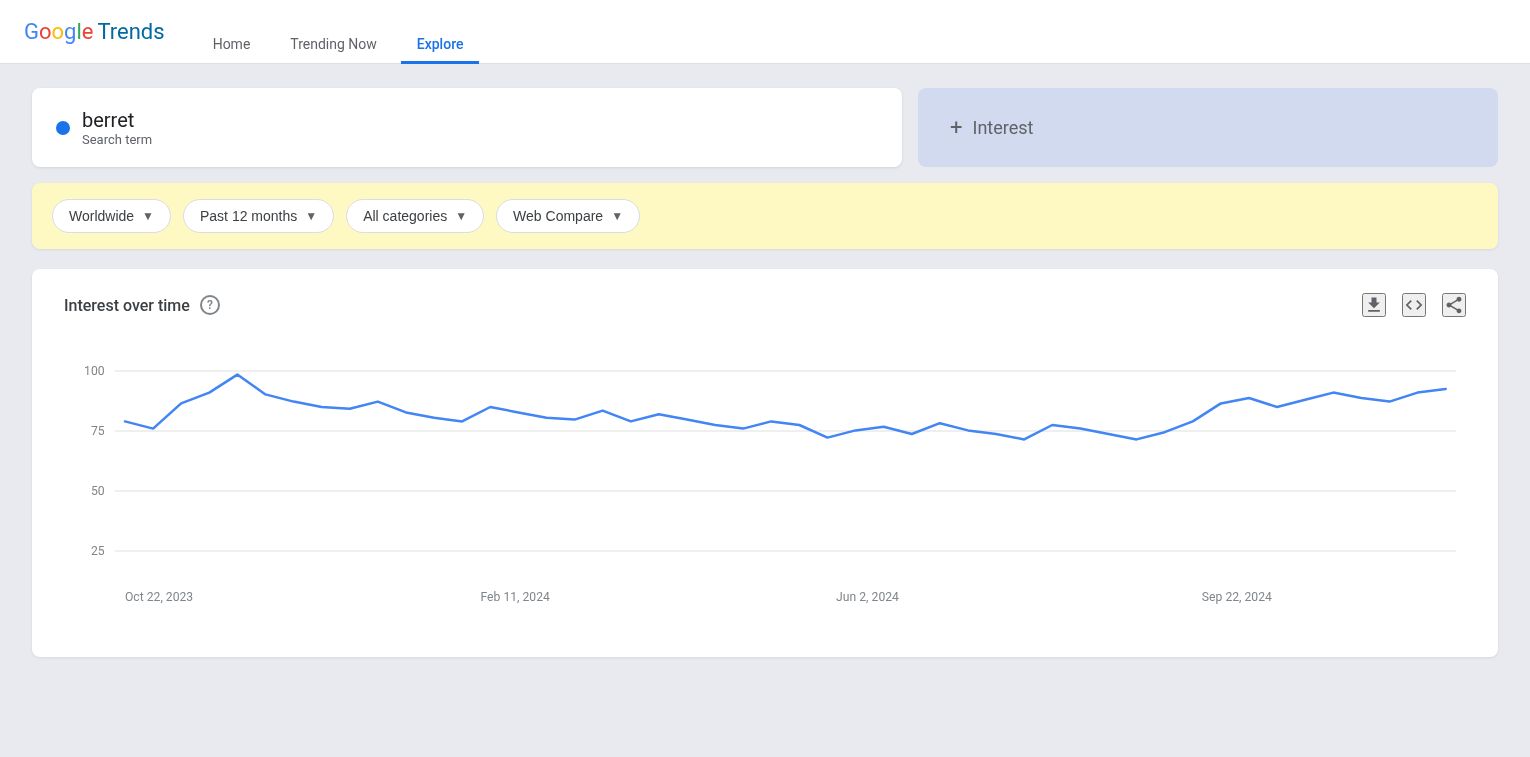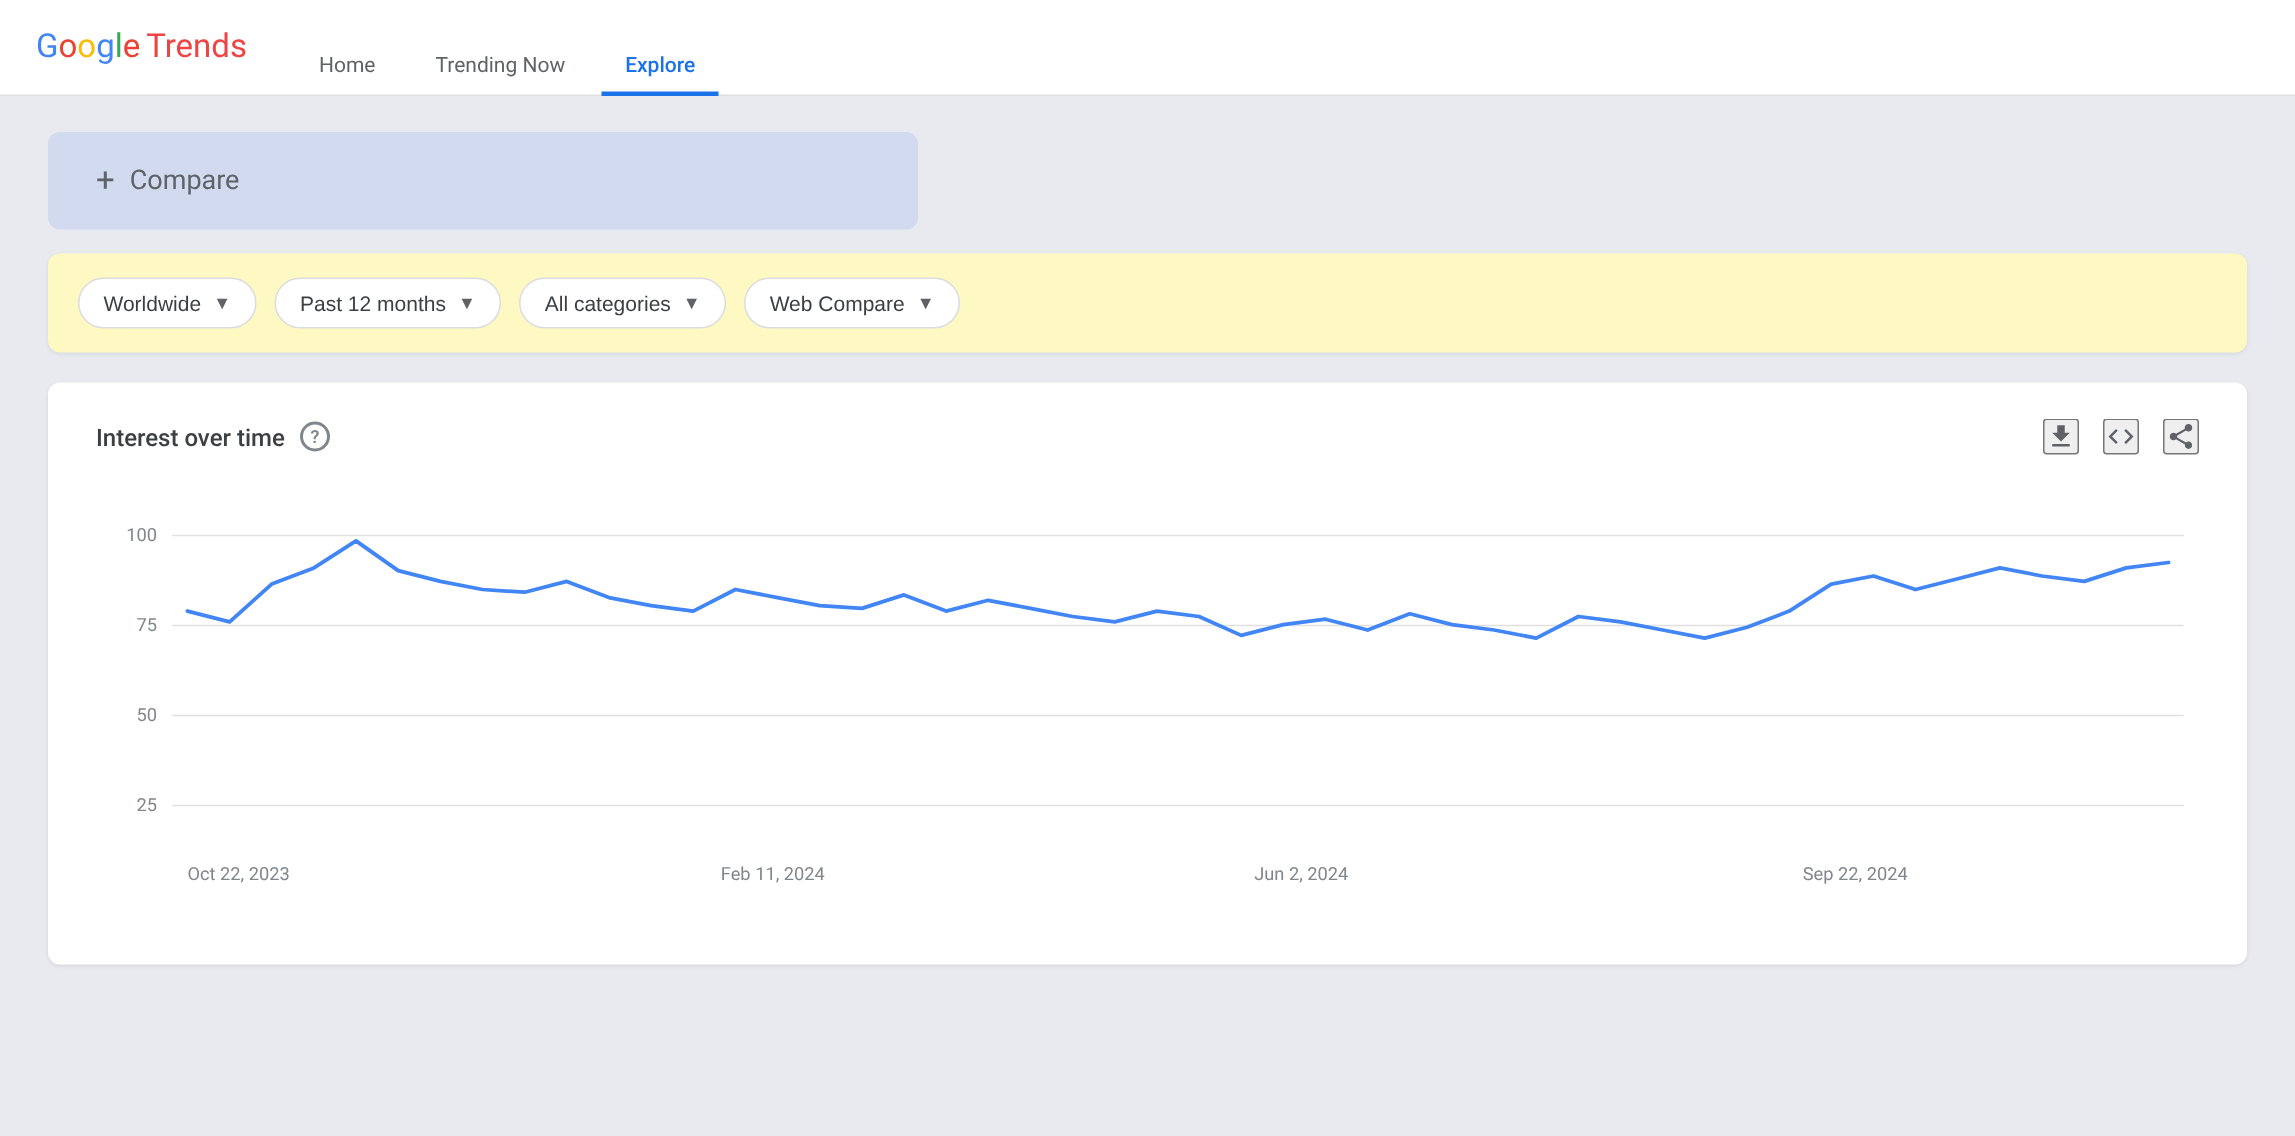--- a/index.html
+++ b/index.html
@@ -30,21 +30,21 @@
       font-weight: 400;
     }
     .logo-g { color: #4285F4; }
     .logo-o1 { color: #EA4335; }
     .logo-o2 { color: #FBBC05; }
     .logo-g2 { color: #4285F4; }
     .logo-l { color: #34A853; }
     .logo-e { color: #EA4335; }
     .logo-trends {
       font-size: 22px;
-      color: #ef4444;
+      color: #0369a1;
       margin-left: 4px;
     }
     .nav {
       display: flex;
       align-items: center;
       height: 100%;
       gap: 8px;
     }
     .nav-item {
       font-size: 14px;
@@ -227,23 +227,30 @@
   <nav class="nav">
     <a class="nav-item" href="#">Home</a>
     <a class="nav-item" href="#">Trending Now</a>
     <a class="nav-item active" href="#">Explore</a>
   </nav>
 </header>
 
 <div class="main">
 
   <div class="search-area">
+    <div class="search-box">
+      <div class="search-dot"></div>
+      <div class="search-text">
+        <div class="term">berret</div>
+        <div class="label">Search term</div>
+      </div>
+    </div>
     <div class="compare-box">
       <span class="compare-plus">+</span>
-      <span class="compare-label">Compare</span>
+      <span class="compare-label">Interest</span>
     </div>
   </div>
 
   <div class="filters">
     <button class="filter-btn">
       <span>Worldwide</span>
       <span class="filter-arrow">▼</span>
     </button>
     <button class="filter-btn">
       <span>Past 12 months</span>

